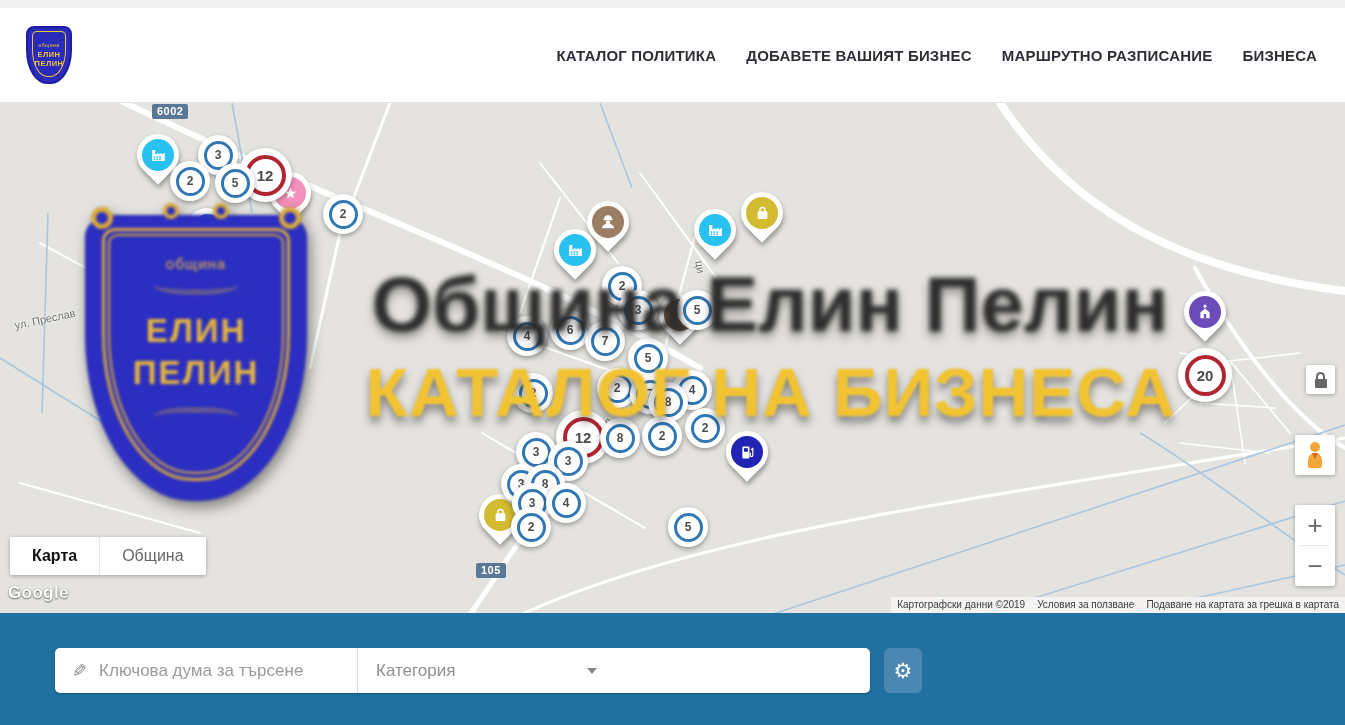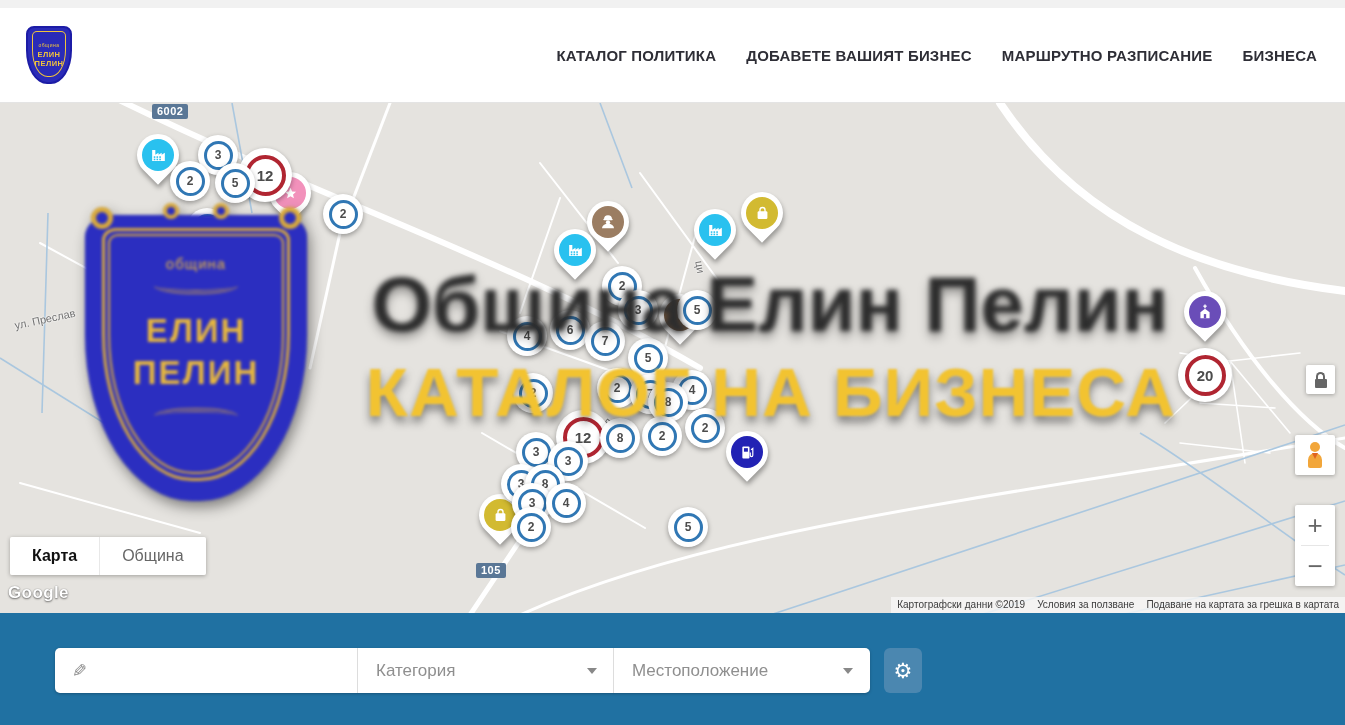--- a/index.html
+++ b/index.html
@@ -465,27 +465,24 @@
     <div class="sep"></div>
     <button>−</button>
   </div>
 </div>
 
 <div class="searchbar">
 
   <div class="search-group">
     <div class="seg-keyword">
       <span class="pencil">✎</span>
+      <input type="text" placeholder="Ключова дума за търсене" style="">
     </div>
     <div class="seg-select">
       <span>Категория</span>
-      <span class="caret"></span>
-    </div>
-    <div class="seg-select">
-      <span>Местоположение</span>
       <span class="caret"></span>
     </div>
   </div>
 
   <button class="gear-btn">
     <span>⚙</span>
   </button>
 </div>
 
 </body></html>

